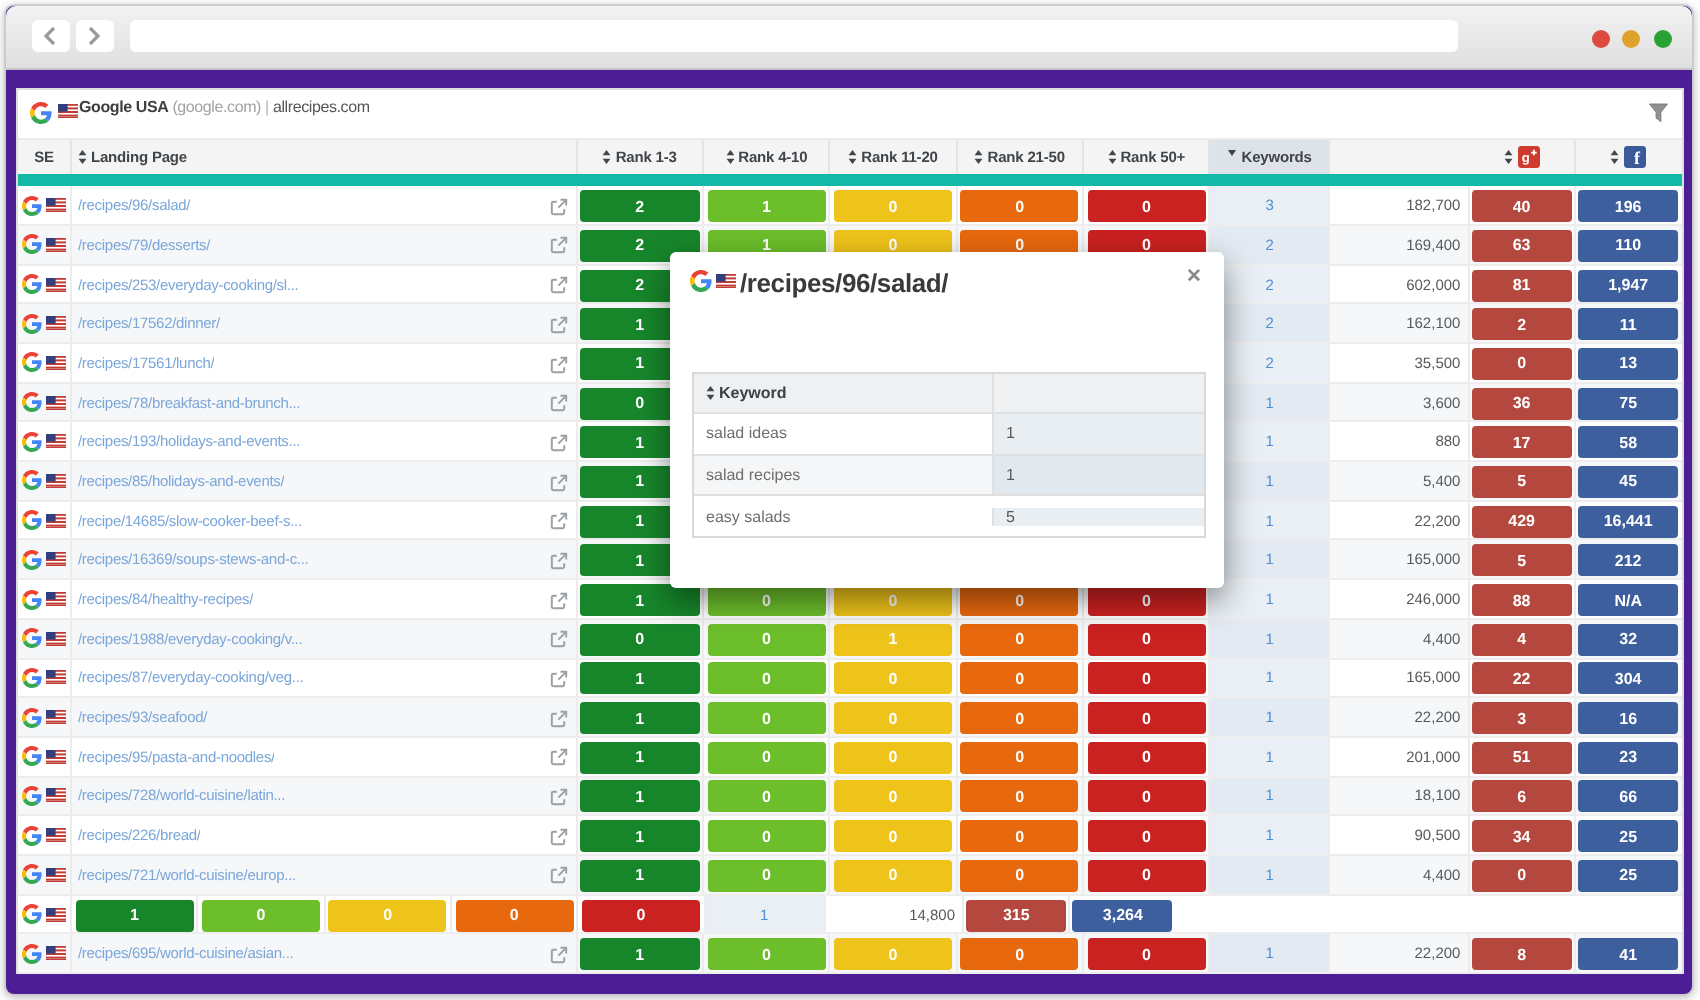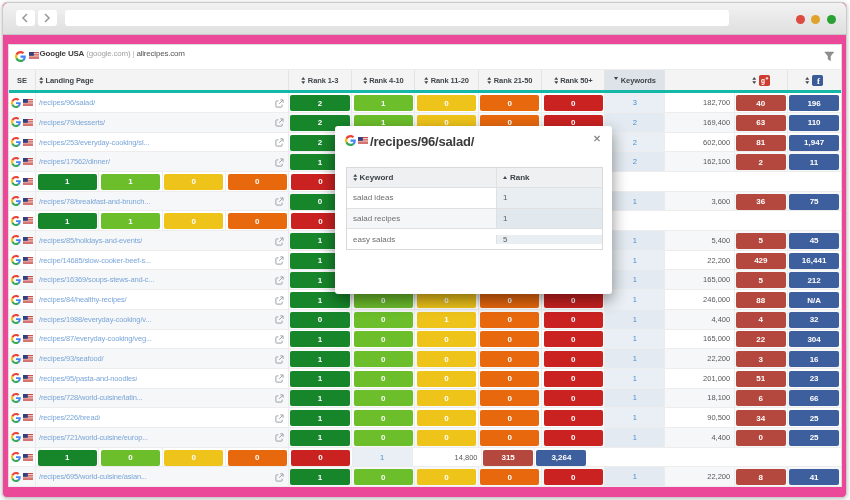--- a/index.html
+++ b/index.html
@@ -1,33 +1,33 @@
 <!DOCTYPE html>
 <html><head><meta charset="utf-8"><style>
 *{margin:0;padding:0;box-sizing:border-box}
 html,body{width:850px;height:500px;background:#fff;overflow:hidden;
  font-family:"Liberation Sans",sans-serif;}
-.win{position:absolute;left:2px;top:2px;width:845px;height:496px;background:#ec4899;
+.win{position:absolute;left:2px;top:2px;width:845px;height:496px;background:#4c1d95;
  border:1px solid #ccc;border-radius:5px;box-shadow:0 1px 5px rgba(0,0,0,.25);}
 .chrome{position:absolute;left:0;top:0;width:100%;height:32px;
  background:linear-gradient(#f2f2f2,#dfdfdf);border-bottom:1px solid #c6c6c6;
  border-radius:5px 5px 0 0;}
 .nbtn{position:absolute;top:7px;width:19px;height:16px;background:#fff;border-radius:3px;}
 .nbtn svg{position:absolute;left:5px;top:3px;}
 .url{position:absolute;left:62px;top:7px;width:663.5px;height:16px;background:#fff;border-radius:3px;}
 .dot{position:absolute;top:11.5px;width:9px;height:9px;border-radius:50%;}
 .panel{position:absolute;left:5px;top:41px;width:833.5px;height:443px;
  border:1px solid #ddd;background:#fff;}
 .topbar{position:absolute;left:0;top:0;width:100%;height:25px;border-bottom:1px solid #ececec;}
 .topbar .lbl{position:absolute;left:30.5px;top:4px;font-size:8px;letter-spacing:-0.2px;color:#3e3e3e;white-space:nowrap;}
 .gicon{position:absolute;} .gicon svg,.flag svg{display:block;}
 .flag{position:absolute;}
 .funnel{position:absolute;right:6.5px;top:6px;}
 .thead{position:absolute;left:0;top:25px;width:100%;height:23.3px;background:#f4f4f4;
- border-bottom:3px solid #14b8a6;display:flex;}
+ border-bottom:6px solid #14b8a6;display:flex;}
 .thead .c{height:100%;border-right:1px solid #e4e4e4;display:flex;align-items:center;
  justify-content:center;font-size:7.5px;letter-spacing:-0.1px;font-weight:bold;color:#40454a;white-space:nowrap;}
 .thead .c:last-child{border-right:none}
 .rows{position:absolute;left:0;top:48.3px;width:100%;}
 .r{display:flex;height:19.7px;border-bottom:1px solid #ededed;background:#fff;}
 .r:nth-child(even){background:#f6f7f8;}
 .r .c{height:100%;border-right:1px solid #ececec;display:flex;align-items:center;justify-content:center;}
 .r .c:last-child{border-right:none}
 .c.w-se{width:27px;}  .thead .c.w-se{width:27px}
 .c.w-lp{width:252.7px;justify-content:flex-start;position:relative;}
@@ -46,21 +46,21 @@
 .srt{display:inline-block;margin-right:2px;}
 .tri-d{display:inline-block;width:0;height:0;border:2.5px solid transparent;border-top:3.5px solid #3c4247;
  margin-right:3px;position:relative;top:2px;}
 .tri-u{display:inline-block;width:0;height:0;border:2.5px solid transparent;border-bottom:3.5px solid #3c4247;
  margin-right:3px;position:relative;top:-1px;}
 .modal{position:absolute;left:332px;top:122.8px;width:277px;height:168.5px;background:#fff;
  border-radius:3px;box-shadow:0 6px 16px rgba(0,0,0,.45);z-index:10;}
 .modal .ttl{position:absolute;left:35px;top:8.5px;font-size:13px;letter-spacing:-0.2px;font-weight:bold;color:#3a3a3a;}
 .modal .x{position:absolute;right:11px;top:8.5px;font-size:9.5px;font-weight:bold;color:#8a8a8a;
  line-height:10px;}
-.mtab{position:absolute;left:11px;top:41px;width:256.5px;border:1px solid #d9d9d9;}
+.mtab{position:absolute;left:11px;top:60px;width:256.5px;border:1px solid #d9d9d9;}
 .mr{display:flex;height:20.4px;border-bottom:1px solid #e0e0e0;font-size:8px;}
 .mr:last-child{border-bottom:none;align-items:center;}
 .mr .k{width:150px;border-right:1px solid #e0e0e0;display:flex;align-items:center;padding-left:6px;color:#6e6e6e;}
 .mr .v{width:104.5px;display:flex;align-items:center;padding-left:6px;color:#5a5a5a;background:#e9eef2;}
 .mr.h{background:#eef0f1;}
 .mr.h .k,.mr.h .v{color:#3c4247;font-weight:bold;background:#eef0f1;}
 .mr.alt .k{background:#f5f6f7;} .mr.alt .v{background:#e2e9ee;}
 </style></head><body>
 <div class="win">
 <div class="chrome">
@@ -395,20 +395,28 @@
               <g fill="#c23c36">
                 <rect width="10" height="0.9"></rect>
                 <rect y="1.7" width="10" height="1"></rect>
                 <rect y="3.5" width="10" height="1"></rect>
                 <rect y="5.3" width="10" height="1"></rect>
                 <rect y="6.4" width="10" height="0.6"></rect>
               </g>
               <rect width="4.8" height="3.8" fill="#333f7d"></rect>
             </svg>
           </div>
+          <div class="c w-lp">
+            <span class="lnk">/recipes/17561/lunch/</span>
+            <svg class="ext" width="9" height="9" viewBox="0 0 12 12">
+              <path d="M4.5 2.5 H2.2 C1.5 2.5 1.2 2.8 1.2 3.5 V9.8 C1.2 10.5 1.5 10.8 2.2 10.8 H8.5 C9.2 10.8 9.5 10.5 9.5 9.8 V7.5" fill="none" stroke="#9aa0a5" stroke-width="1.3"></path>
+              <path d="M7 1.2 H10.8 V5" fill="none" stroke="#9aa0a5" stroke-width="1.3"></path>
+              <path d="M10.4 1.6 L5.6 6.4" stroke="#9aa0a5" stroke-width="1.3"></path>
+            </svg>
+          </div>
           <div class="c w-rk">
             <div class="pill" style="background:#17862b">1</div>
           </div>
           <div class="c w-rk">
             <div class="pill" style="background:#6cbe2b">1</div>
           </div>
           <div class="c w-rk">
             <div class="pill" style="background:#eec31a">0</div>
           </div>
           <div class="c w-rk">
@@ -495,20 +503,28 @@
             <svg class="ff" width="10" height="7" viewBox="0 0 10 7">
               <rect width="10" height="7" fill="#fff"></rect>
               <g fill="#c23c36">
                 <rect width="10" height="0.9"></rect>
                 <rect y="1.7" width="10" height="1"></rect>
                 <rect y="3.5" width="10" height="1"></rect>
                 <rect y="5.3" width="10" height="1"></rect>
                 <rect y="6.4" width="10" height="0.6"></rect>
               </g>
               <rect width="4.8" height="3.8" fill="#333f7d"></rect>
+            </svg>
+          </div>
+          <div class="c w-lp">
+            <span class="lnk">/recipes/193/holidays-and-events...</span>
+            <svg class="ext" width="9" height="9" viewBox="0 0 12 12">
+              <path d="M4.5 2.5 H2.2 C1.5 2.5 1.2 2.8 1.2 3.5 V9.8 C1.2 10.5 1.5 10.8 2.2 10.8 H8.5 C9.2 10.8 9.5 10.5 9.5 9.8 V7.5" fill="none" stroke="#9aa0a5" stroke-width="1.3"></path>
+              <path d="M7 1.2 H10.8 V5" fill="none" stroke="#9aa0a5" stroke-width="1.3"></path>
+              <path d="M10.4 1.6 L5.6 6.4" stroke="#9aa0a5" stroke-width="1.3"></path>
             </svg>
           </div>
           <div class="c w-rk">
             <div class="pill" style="background:#17862b">1</div>
           </div>
           <div class="c w-rk">
             <div class="pill" style="background:#6cbe2b">1</div>
           </div>
           <div class="c w-rk">
             <div class="pill" style="background:#eec31a">0</div>
@@ -1262,21 +1278,20 @@
         </svg>
       </span>
 <div class="ttl">/recipes/96/salad/</div>
 <div class="x">✕</div>
 <div class="mtab">
 <div class="mr h">
           <div class="k"><svg class="srt" width="4.5" height="7" viewBox="0 0 6 10">
               <path d="M3 0 L5.8 3.8 H0.2 Z" fill="#41464b"></path>
               <path d="M3 10 L0.2 6.2 H5.8 Z" fill="#41464b"></path>
             </svg>Keyword</div>
-          <div class="v"><span class="tri-u" style="border-bottom-color:#41464b"></span>Rank</div>
         </div>
 <div class="mr">
           <div class="k">salad ideas</div>
           <div class="v">1</div>
         </div>
 <div class="mr alt">
           <div class="k">salad recipes</div>
           <div class="v">1</div>
         </div>
 <div class="mr">

